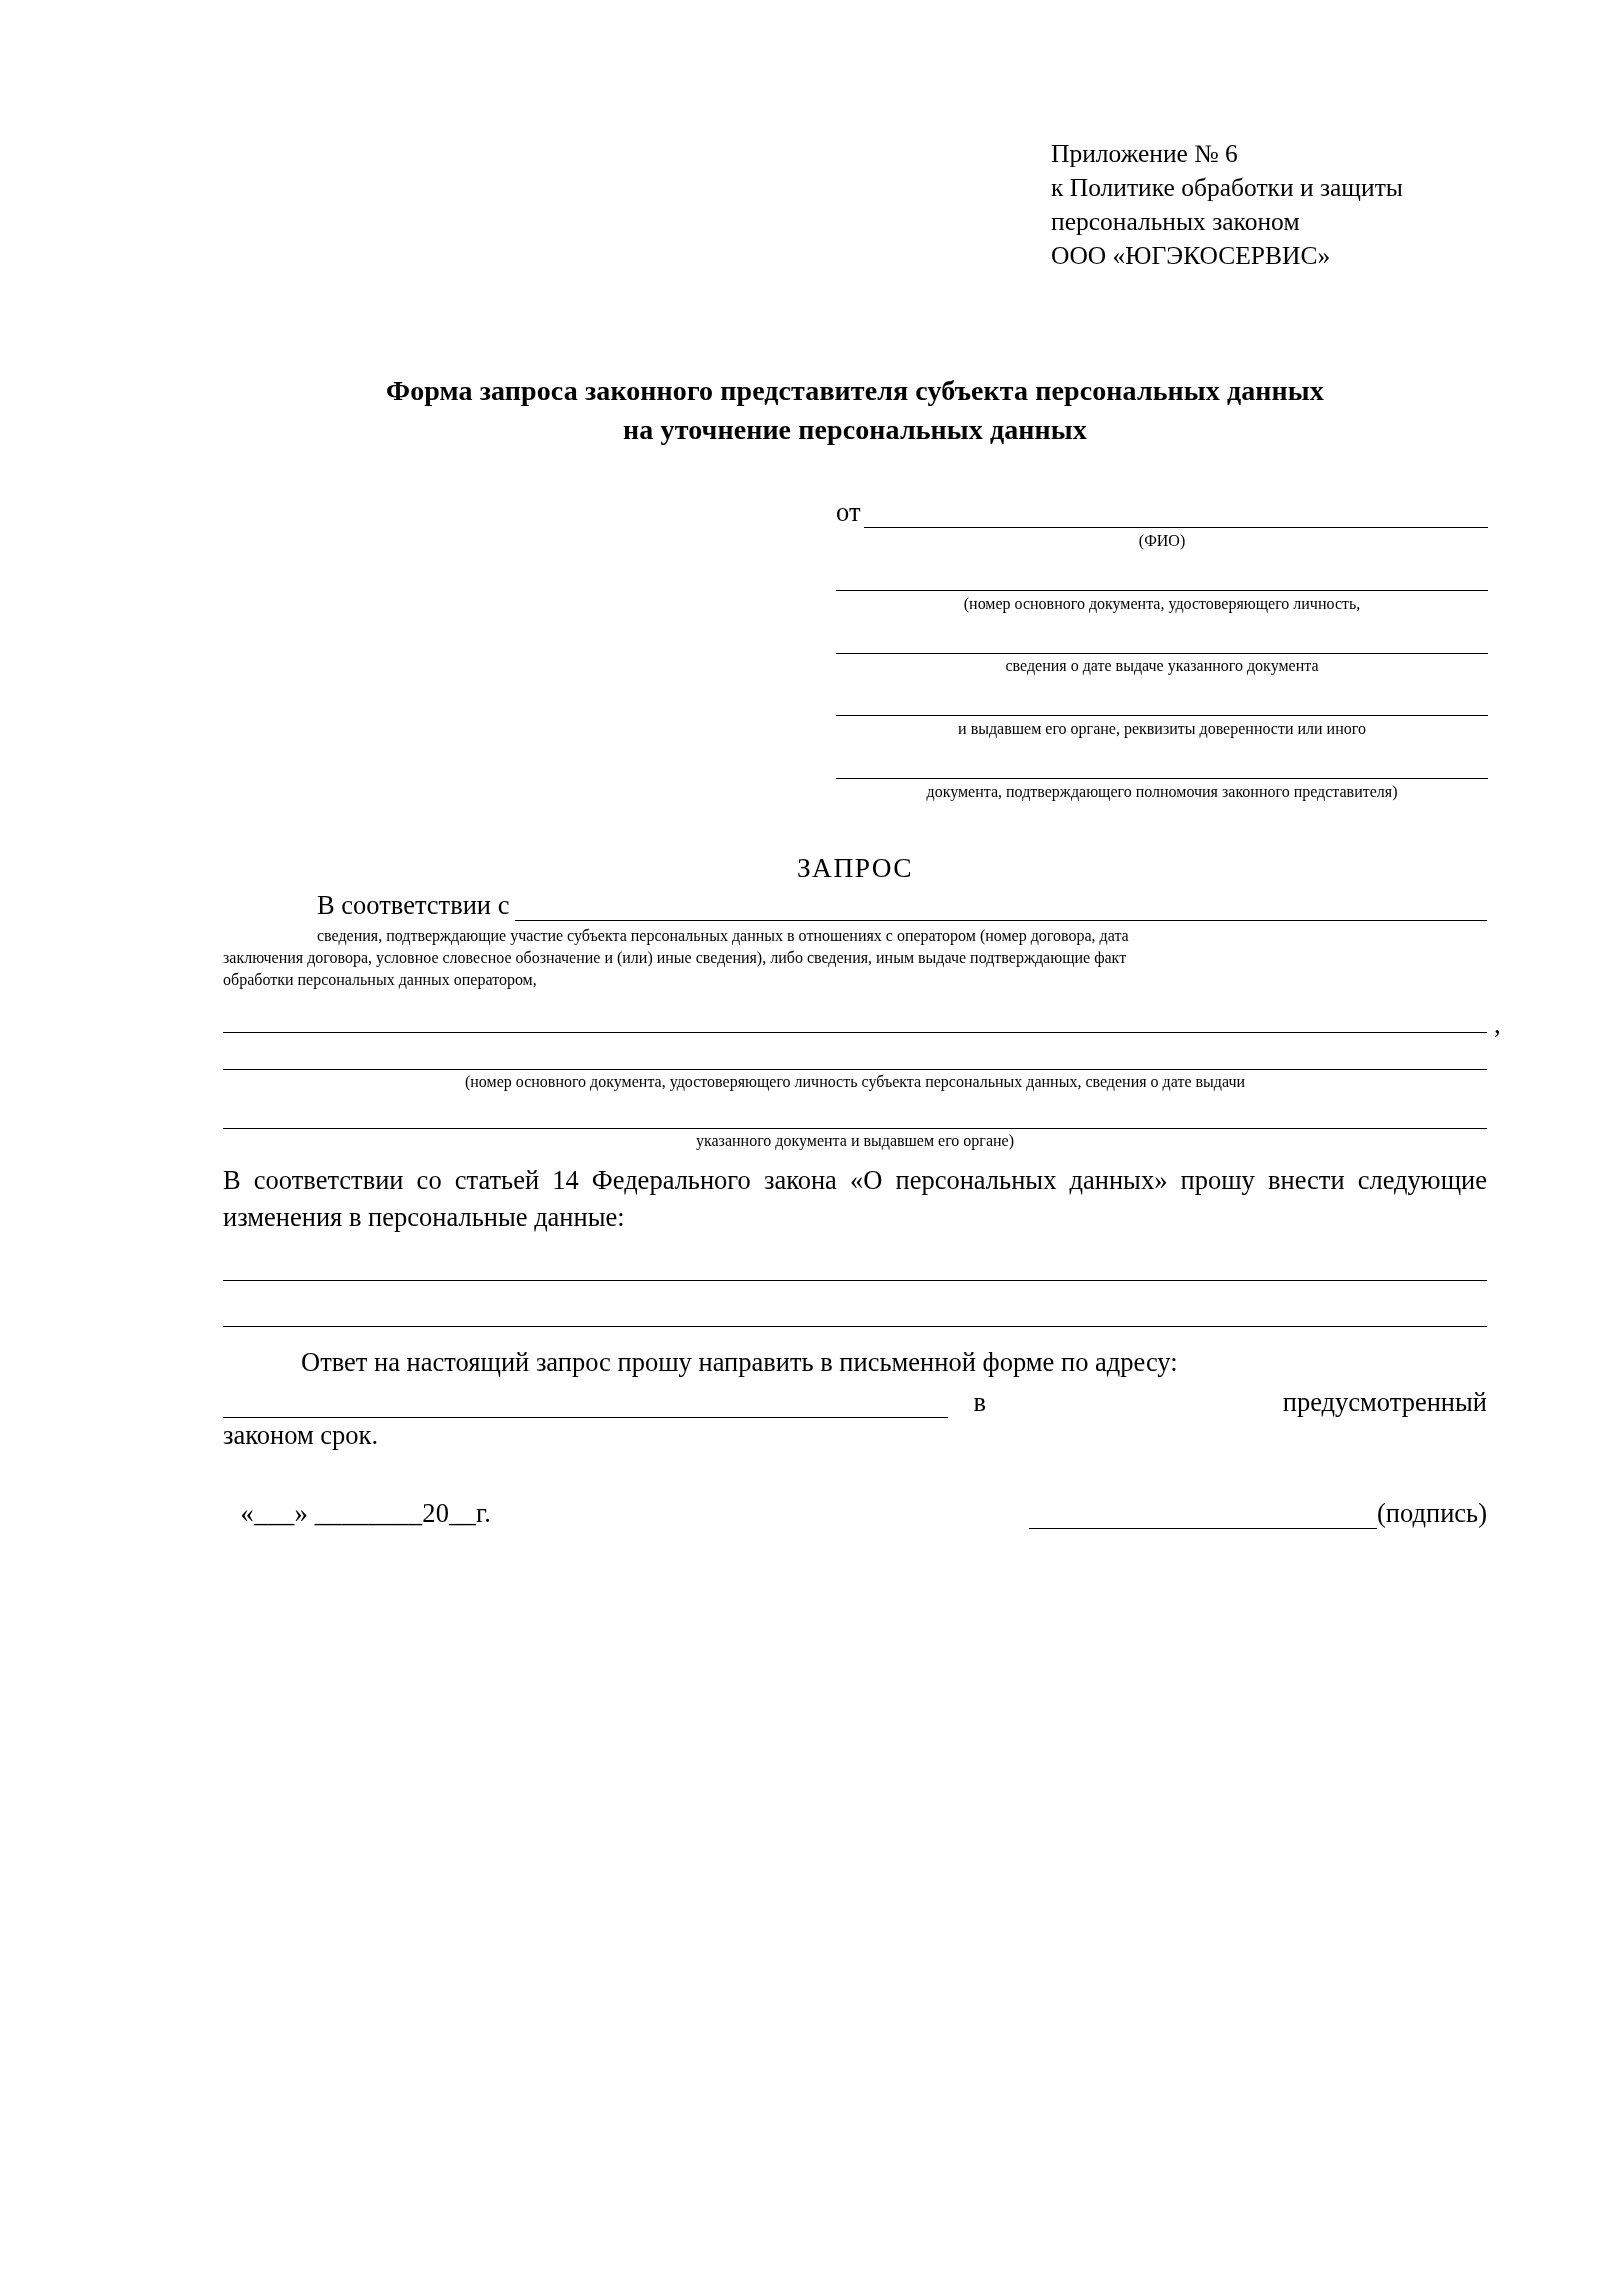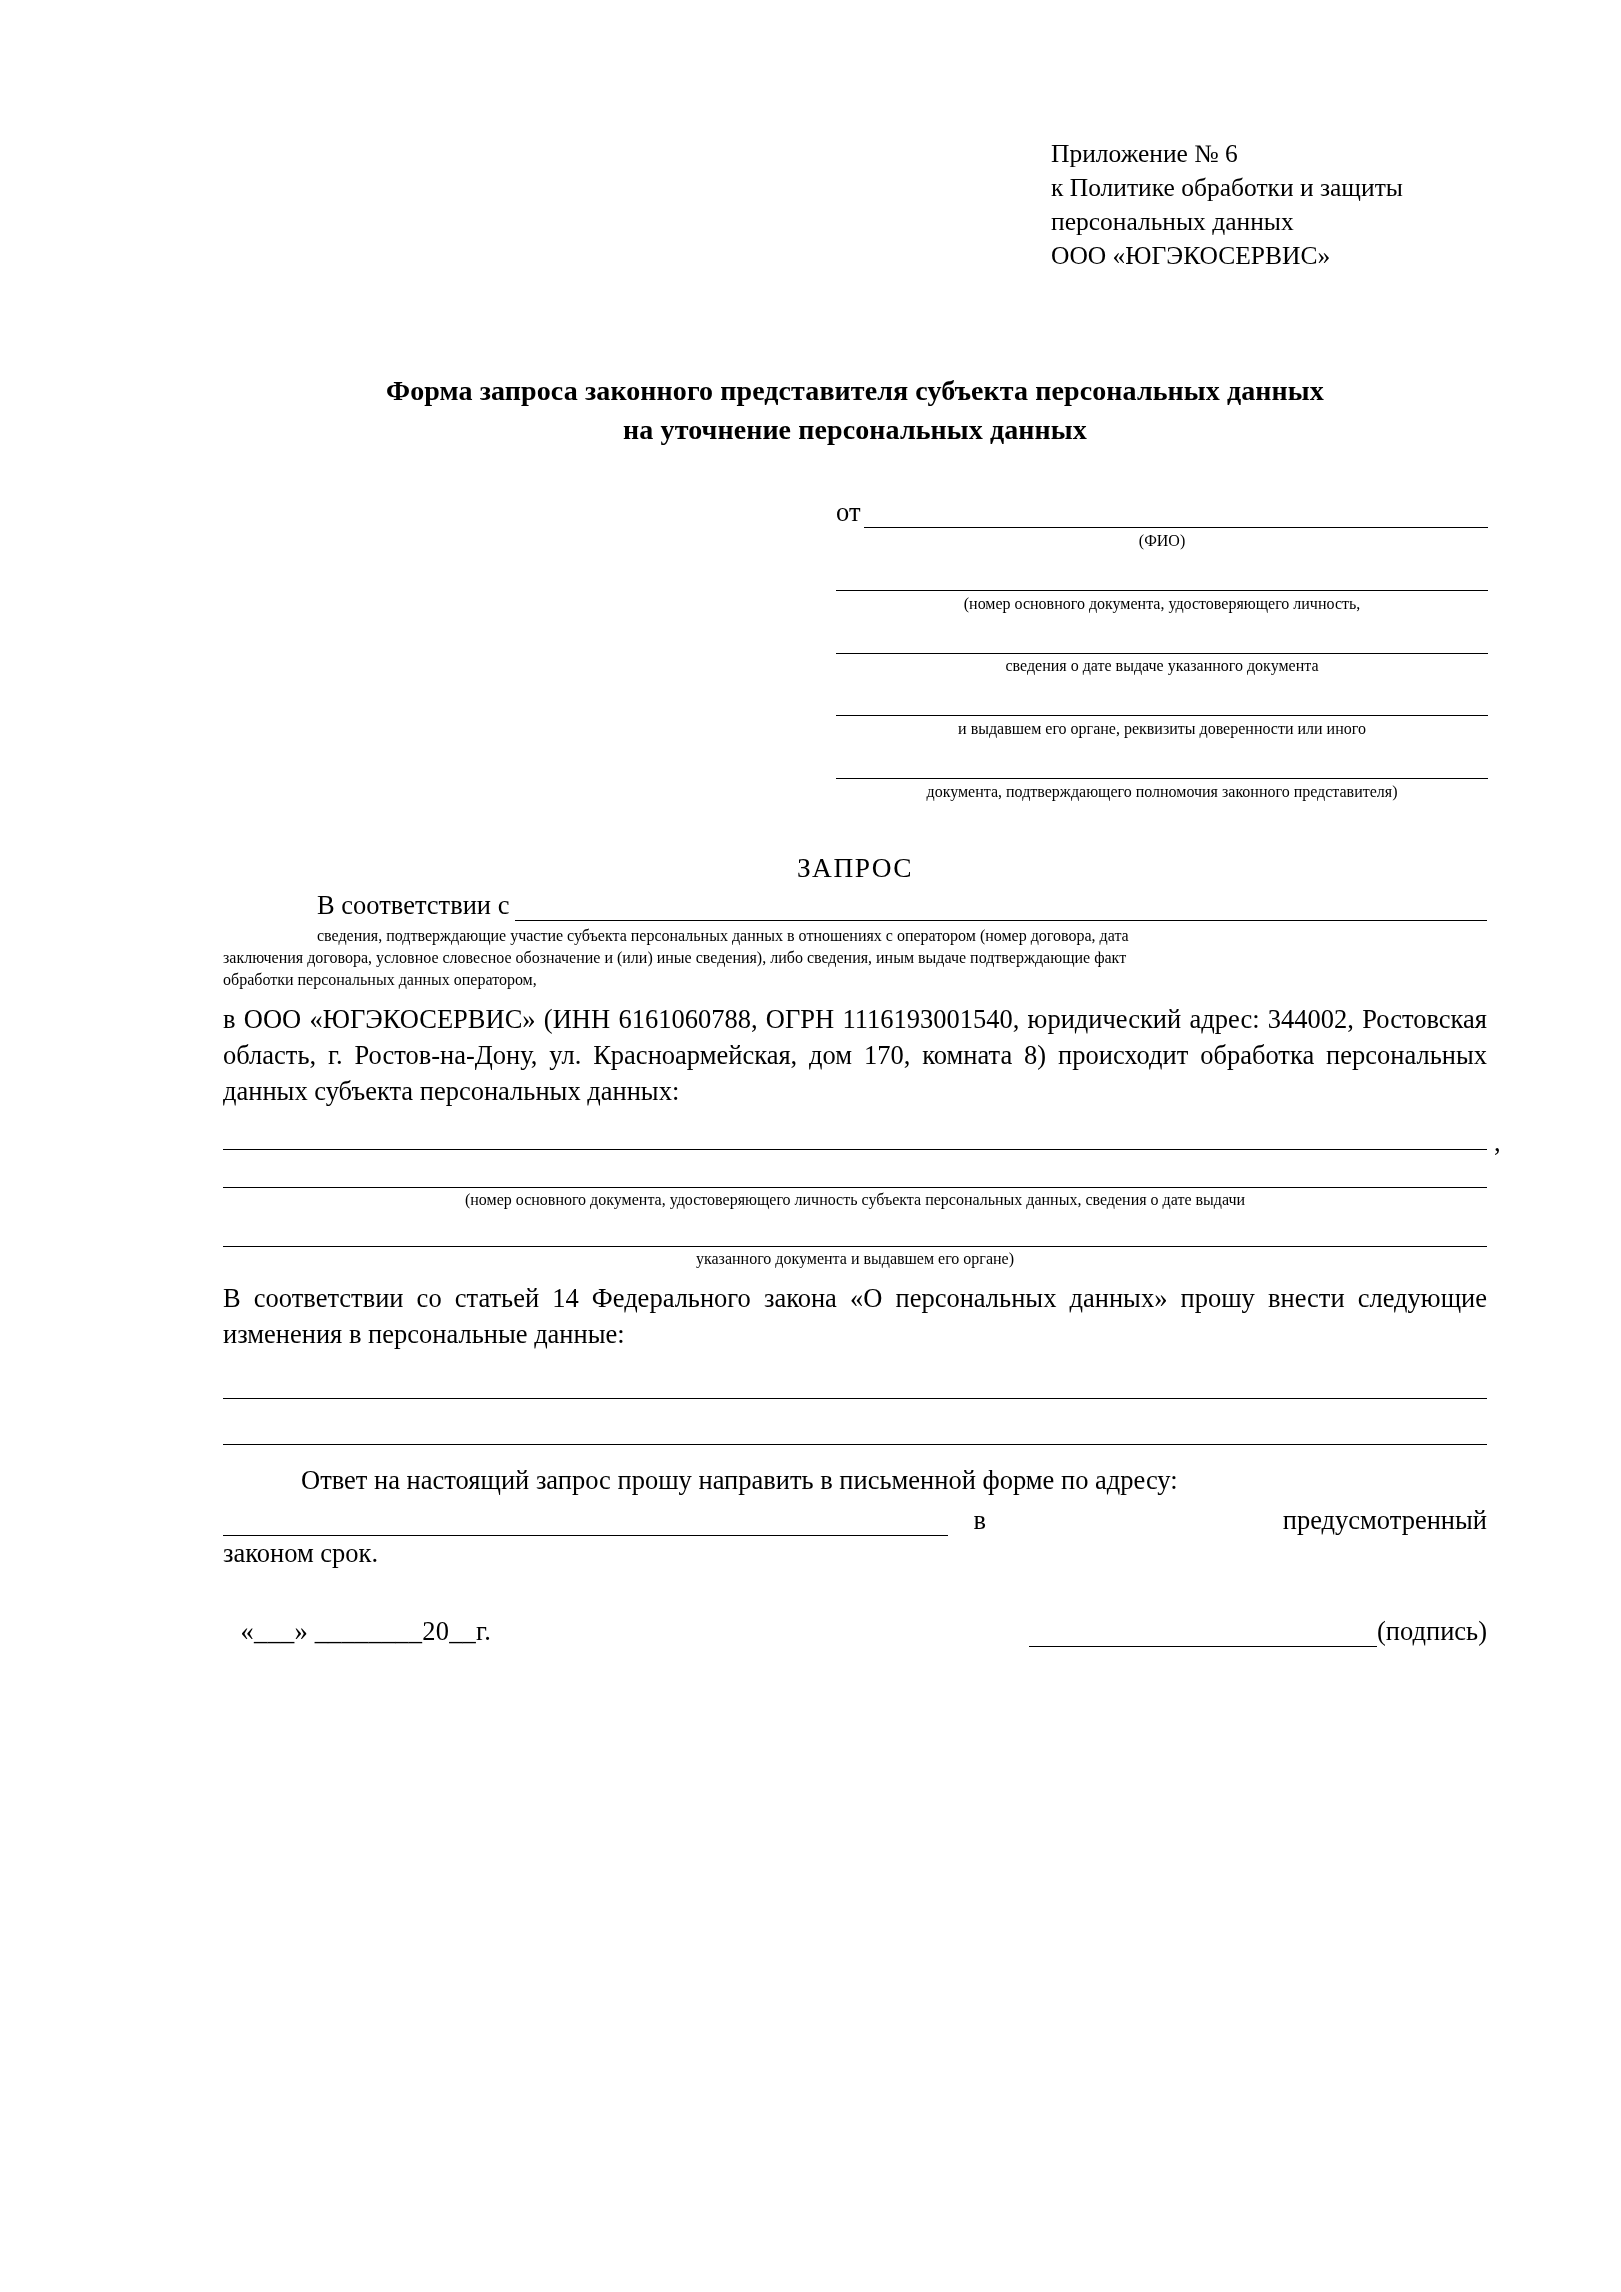--- a/index.html
+++ b/index.html
@@ -208,21 +208,21 @@
 </style>
 </head>
 <body>
 
 <div class="page">
   <div class="content">
 
     <div class="header-block">
       <div>Приложение № 6</div>
       <div>к Политике обработки и защиты</div>
-      <div>персональных данных</div>
+      <div>персональных законом</div>
       <div>ООО «ЮГЭКОСЕРВИС»</div>
     </div>
 
     <div class="title">
       <span class="l1">Форма запроса законного представителя субъекта персональных данных</span>
       <span class="l2">на уточнение персональных данных</span>
     </div>
 
     <div class="addressee">
 
@@ -251,21 +251,20 @@
       <span class="lead">В соответствии с</span>
       <span class="ruled"></span>
     </div>
 
     <div class="smallnote-wrap">
       <p class="first">сведения, подтверждающие участие субъекта персональных данных в отношениях с оператором (номер договора, дата</p>
       <p>заключения договора, условное словесное обозначение и (или) иные сведения), либо сведения, иным выдаче подтверждающие факт</p>
       <p>обработки персональных данных оператором,</p>
     </div>
 
-    <div class="para">в ООО «ЮГЭКОСЕРВИС» (ИНН 6161060788, ОГРН 1116193001540, юридический адрес: 344002, Ростовская область, г. Ростов-на-Дону, ул. Красноармейская, дом 170, комната 8) происходит обработка персональных данных субъекта персональных данных:</div>
 
     <div class="rule-with-comma">
       <span class="comma">,</span>
     </div>
 
     <div class="rule"></div>
     <div class="cap-center">(номер основного документа, удостоверяющего личность субъекта персональных данных, сведения о дате выдачи</div>
 
     <div class="rule"></div>
     <div class="cap-center">указанного документа и выдавшем его органе)</div>

